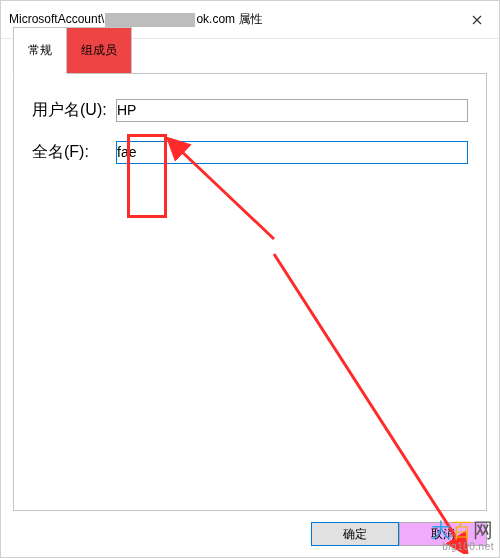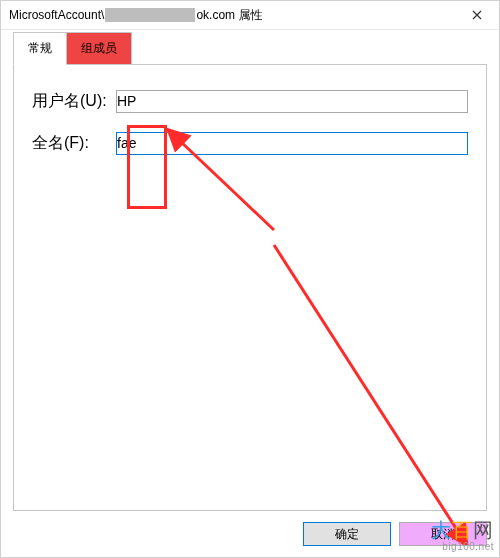--- a/index.html
+++ b/index.html
@@ -14,21 +14,21 @@
   }
   .window {
     width: 500px;
     height: 558px;
     background: #fff;
     border: 1px solid #d0d0d0;
     display: flex;
     flex-direction: column;
   }
   .titlebar {
-    height: 29px;
+    height: 38px;
     display: flex;
     align-items: center;
     justify-content: space-between;
     padding-left: 8px;
     border-bottom: 1px solid #e8e8e8;
   }
   .titlebar-title {
     font-size: 12px;
     color: #000;
     white-space: nowrap;
@@ -59,21 +59,21 @@
     flex-direction: column;
     position: relative;
   }
   .tabs {
     display: flex;
     align-items: flex-end;
     height: 24px;
     position: relative;
   }
   .tab {
-    padding: 7px 14px;
+    padding: 14px 14px;
     font-size: 12px;
     color: #000;
     border: 1px solid #c5c5c5;
     border-bottom: none;
     background: #fff;
     position: relative;
     cursor: pointer;
     margin-right: -1px;
     margin-top: 44px;
   }
@@ -126,21 +126,21 @@
     position: absolute;
     pointer-events: none;
     z-index: 6;
   }
   .button-bar {
     height: 46px;
     display: flex;
     align-items: center;
     justify-content: flex-end;
     padding: 0 12px;
-    gap: 8px;
+    gap: 0;
     border-top: 0;
   }
   .btn {
     min-width: 88px;
     height: 24px;
     border: 1px solid #adadad;
     background: #f0abfc;
     font-size: 12px;
     color: #000;
     cursor: pointer;

